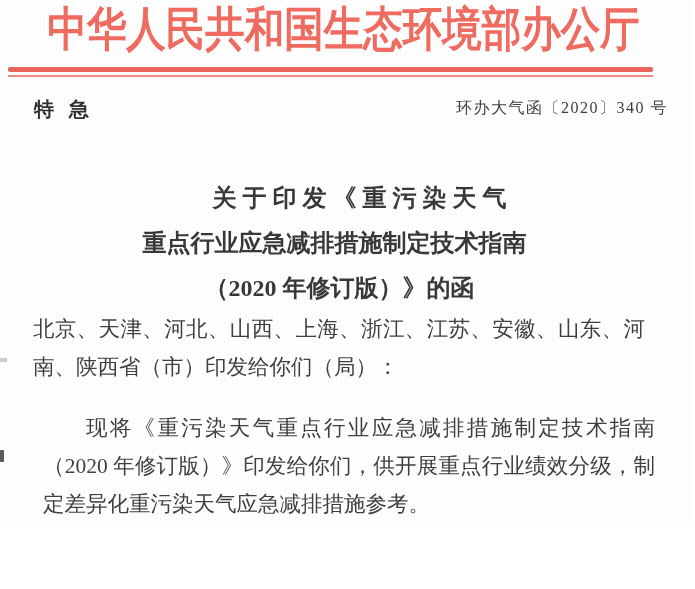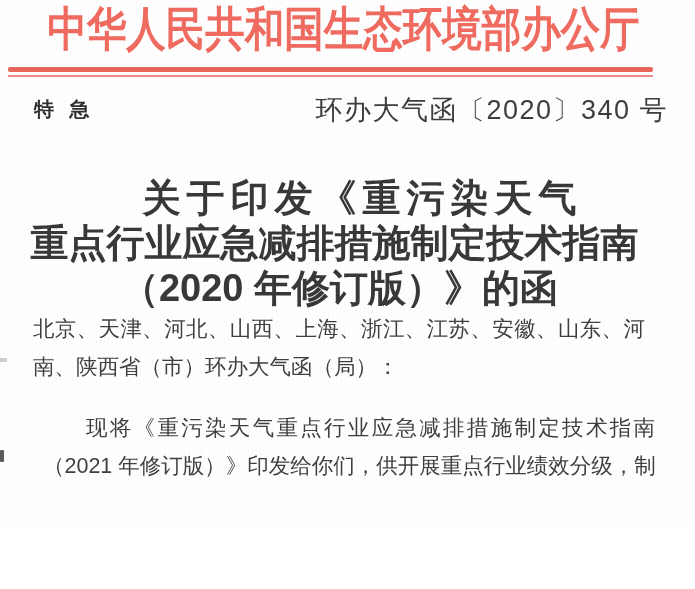--- a/index.html
+++ b/index.html
@@ -2,21 +2,21 @@
 <html style="--page-bg: #fefefe; --accent-red: #ef6a5f; --rule-red: #e8655b; --rule-red-light: #ef8d85; --seal-red: #ee6c60;"><head>
 <meta charset="utf-8">
 <style>
   html, body { margin: 0; padding: 0; background: #ffffff; }
   .page {
     position: relative;
     width: 695px;
     height: 523px;
     background: var(--page-bg, #fefefe);
     overflow: hidden;
-    font-family: Liberation Sans, sans-serif;
+    font-family: Liberation Serif, serif;
     
     background-image: repeating-linear-gradient(
       90deg,
       rgba(0,0,0,0.012) 0px, rgba(0,0,0,0.012) 1px,
       rgba(255,255,255,0) 1px, rgba(255,255,255,0) 4px);
   }
 
   
   .header {
     position: absolute;
@@ -58,37 +58,37 @@
     position: absolute;
     left: 34px; top: 96px;
     font-size: 20px;
     font-weight: bold;
     color: #2f2f2f;
     word-spacing: 8px;
     letter-spacing: 1px;
   }
   .docnum {
     position: absolute;
-    right: 27px; top: 92px;
-    font-size: 27px;
+    right: 27px; top: 98px;
+    font-size: 16px;
     color: #3d3d3d;
     letter-spacing: 1.5px;
     white-space: nowrap;
   }
 
   
   .title {
     position: absolute;
     top: 176px;
     left: 0;
     width: 695px;
     text-align: center;
     font-weight: bold;
     color: #383838;
-    font-size: 38px;
+    font-size: 24px;
     line-height: 45px;
   }
   .title .t1 { letter-spacing: 6px; position: relative; left: 15px; white-space: nowrap; }
   .title .t2 { letter-spacing: 0px; position: relative; left: -13px; white-space: nowrap; }
   .title .t3 { letter-spacing: 0px; position: relative; left: -8px;  white-space: nowrap; }
 
   
   .para {
     position: absolute;
     left: 33px;
@@ -150,26 +150,27 @@
   <div class="docnum">环办大气函〔2020〕340 号</div>
 
   <div class="title">
     <div class="t1">关于印发《重污染天气</div>
     <div class="t2">重点行业应急减排措施制定技术指南</div>
     <div class="t3">（2020 年修订版）》的函</div>
   </div>
 
   <div class="para para-1">
     <div class="line-justify">北京、天津、河北、山西、上海、浙江、江苏、安徽、山东、河</div>
-    <div class="line-left">南、陕西省（市）环办大气函（局）：</div>
+    <div class="line-left">南、陕西省（市）印发给你们（局）：</div>
   </div>
 
   <div class="para para-2">
     <div class="line-justify line-indent">现将《重污染天气重点行业应急减排措施制定技术指南</div>
-    <div class="line-justify">（2021 年修订版）》印发给你们，供开展重点行业绩效分级，制</div>
+    <div class="line-justify">（2020 年修订版）》印发给你们，供开展重点行业绩效分级，制</div>
+    <div class="line-left">定差异化重污染天气应急减排措施参考。</div>
   </div>
 
   <div class="seal"></div>
 
   <div class="artifact-dash"></div>
   <div class="artifact-blob"></div>
 
 </div>
 
 </body></html>

